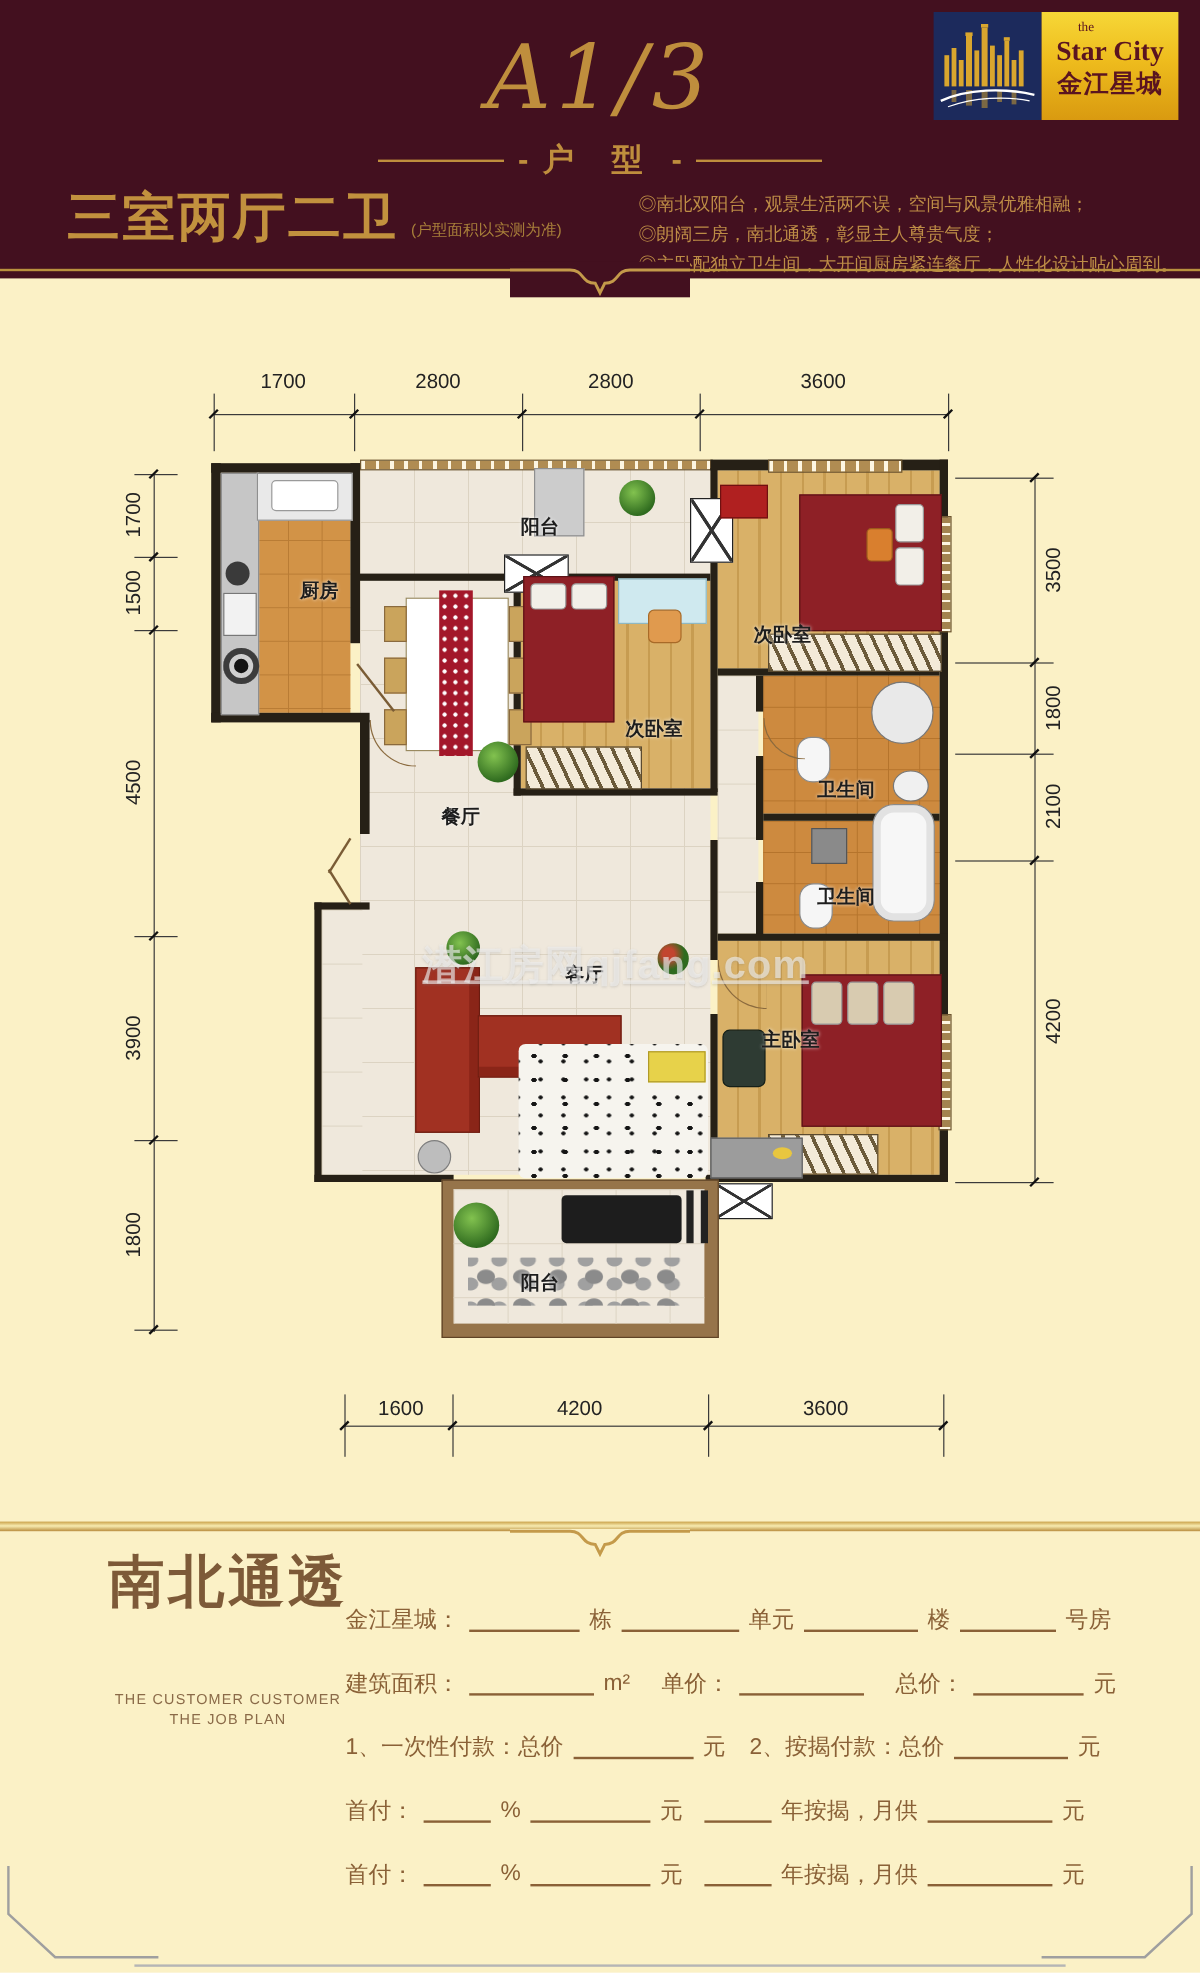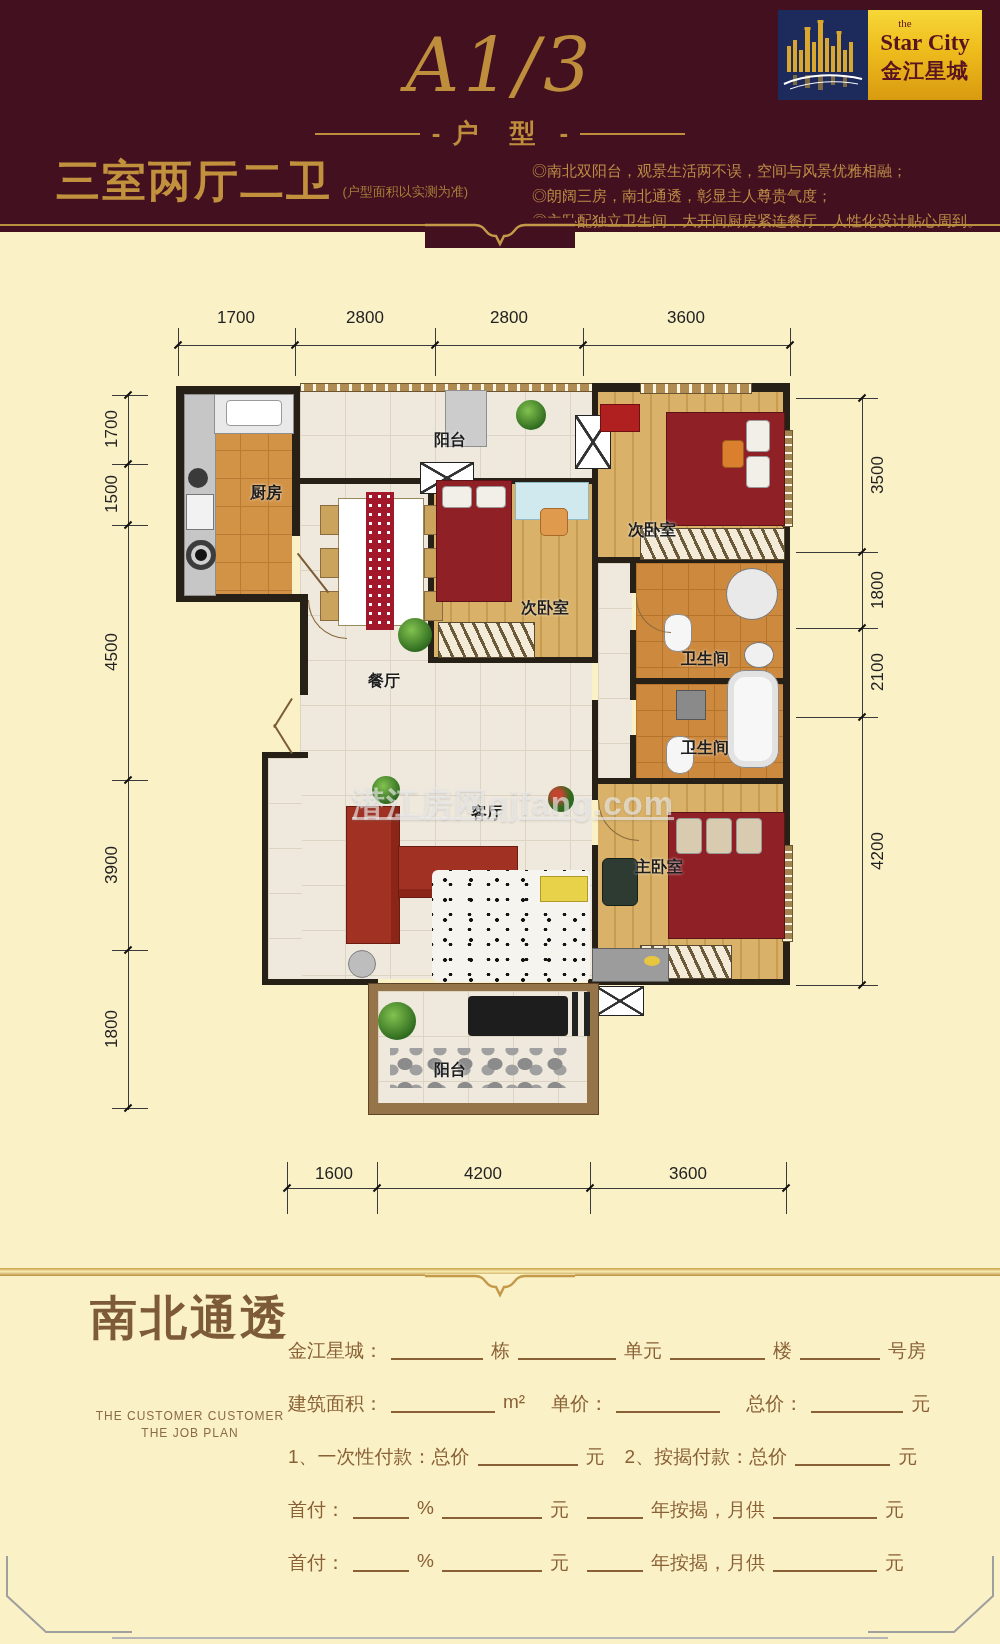--- a/index.html
+++ b/index.html
@@ -70,21 +70,21 @@
 
   
   .divider{position:absolute;left:0;top:1268px;width:1000px;height:8px;
      background:linear-gradient(180deg,#caa24a,#f7ebb0 45%,#b98d3e);}
   .footer-ornament{position:absolute;left:425px;top:1274px;}
   .form-title{position:absolute;left:70px;top:1290px;width:240px;text-align:center;
      font-size:47px;font-weight:bold;color:#7d5a38;line-height:1.2;letter-spacing:3px;}
   .form-sub{position:absolute;left:70px;top:1408px;width:240px;text-align:center;
      font-size:12px;color:#8a6a48;letter-spacing:1px;line-height:17px;}
   #form-rows{position:absolute;left:288px;top:1338px;width:680px;display:flex;flex-direction:column;gap:29px;}
-  .form-row{display:flex;align-items:flex-start;white-space:nowrap;color:#8a6137;font-size:19px;height:24px;}
+  .form-row{display:flex;align-items:center;white-space:nowrap;color:#8a6137;font-size:19px;height:24px;}
   .seg-t{margin:0 4px 0 0;}
   .seg-b{display:inline-block;height:20px;border-bottom:2px solid #8a6137;margin:0 8px 2px 4px;}
   .seg-g{display:inline-block;}
   .corner{position:absolute;bottom:4px;}
   .bottomline{position:absolute;left:112px;top:1637px;width:776px;height:2px;background:#b5b5b5;}
 </style>
 </head>
 <body>
 
 <div class="page">

